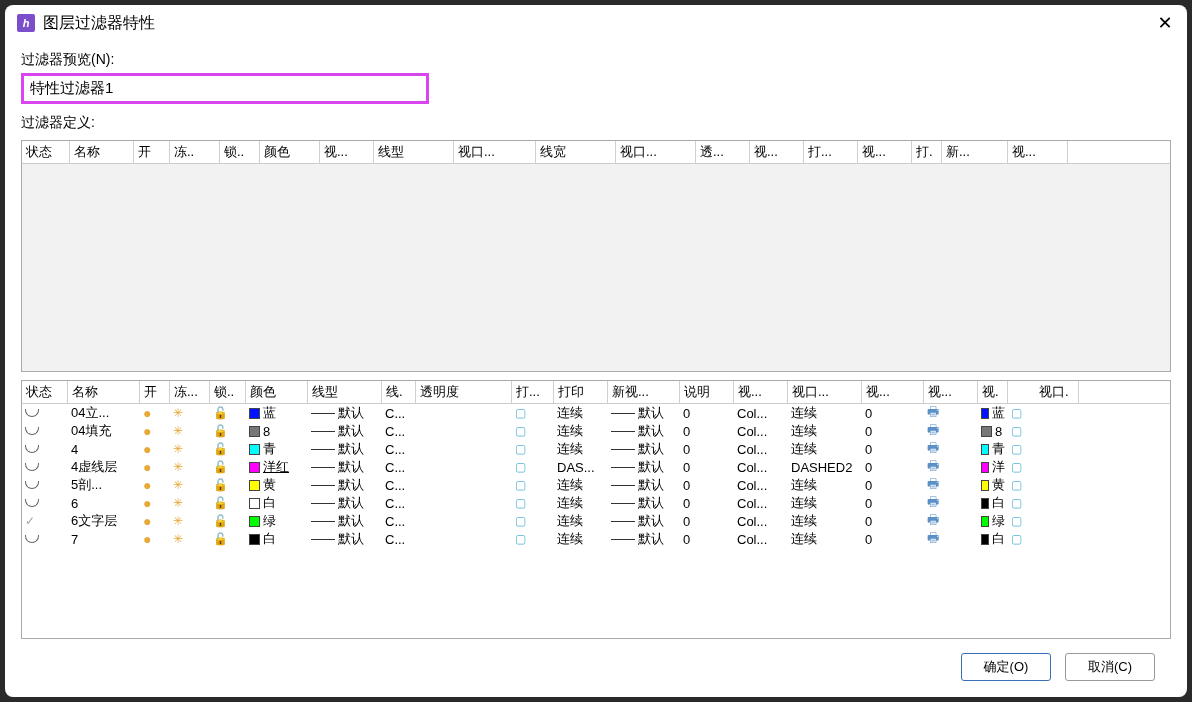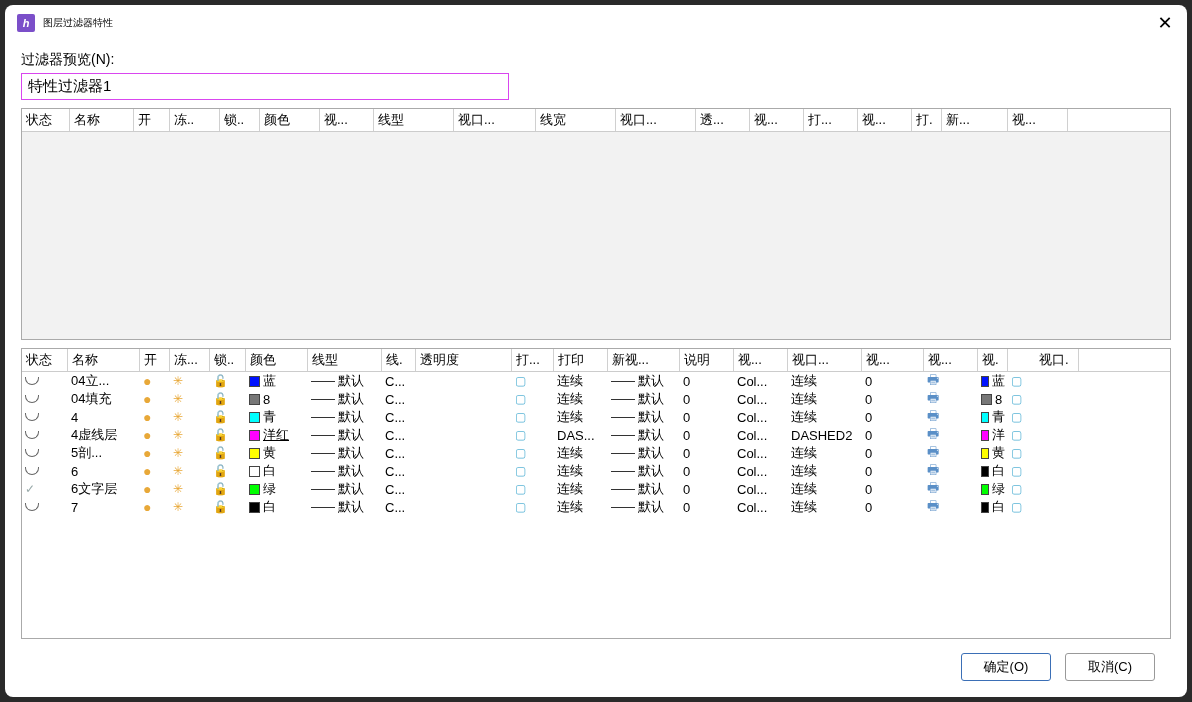--- a/index.html
+++ b/index.html
@@ -1,24 +1,24 @@
 <!DOCTYPE html>
 <html><head>
 <meta charset="utf-8">
 <style>
 *{box-sizing:border-box;margin:0;padding:0}
 body{background:#2a2a2a;font-family:"Microsoft YaHei","SimSun",sans-serif;font-size:13px;padding:5px;color:#000}
 .dialog{background:#fff;border-radius:8px;width:1182px;height:692px;display:flex;flex-direction:column;overflow:hidden}
 .titlebar{display:flex;align-items:center;padding:6px 12px;height:36px}
 .app-icon{width:18px;height:18px;background:#7b4fc9;border-radius:2px;display:flex;align-items:center;justify-content:center;color:#fff;font-style:italic;font-size:11px;font-weight:bold;margin-right:8px}
-.titletext{flex:1;font-size:10px}
+.titletext{flex:1;font-size:16px}
 .close-btn{width:20px;height:20px;display:flex;align-items:center;justify-content:center;cursor:pointer;font-size:18px}
 .content{padding:4px 16px 10px;display:flex;flex-direction:column;flex:1;gap:4px}
 .label{font-size:14px;margin-top:6px}
-.filter-name-input{border:1px solid #d946ef;padding:4px 6px;font-size:15px;font-family:inherit;width:488px;outline:none;background:#fff;border-radius:0}
+.filter-name-input{border:3px solid #d946ef;padding:4px 6px;font-size:15px;font-family:inherit;width:408px;outline:none;background:#fff;border-radius:0}
 .def-area{border:1px solid #aaa;height:232px;margin-top:4px;background:#f2f2f2;overflow:hidden}
 .def-header{display:flex;background:#fff;border-bottom:1px solid #ccc}
 .def-header .hcell{border-right:1px solid #d0d0d0;padding:2px 4px;height:22px;display:flex;align-items:center;white-space:nowrap;overflow:hidden;font-size:13px}
 .preview-area{border:1px solid #aaa;flex:1;margin-top:4px;background:#fff;overflow:auto}
 .preview-header{display:flex;background:#fff;border-bottom:1px solid #ccc;position:sticky;top:0}
 .preview-header .hcell{border-right:1px solid #d0d0d0;padding:2px 4px;height:22px;display:flex;align-items:center;white-space:nowrap;overflow:hidden;font-size:13px}
 .row{display:flex;align-items:center;height:18px}
 .cell{padding:0 3px;white-space:nowrap;overflow:hidden;display:flex;align-items:center;font-size:13px;height:18px}
 .btns{display:flex;justify-content:flex-end;gap:14px;padding:10px 16px 6px}
 .btn{border:1px solid #999;background:#fff;padding:4px 0;width:90px;text-align:center;font-family:inherit;font-size:13px;border-radius:3px;cursor:pointer}
@@ -42,20 +42,21 @@
 
 <div class="dialog">
   <div class="titlebar">
     <div class="app-icon">h</div>
     <div class="titletext">图层过滤器特性</div>
     <div class="close-btn">✕</div>
   </div>
   <div class="content">
     <div class="label">过滤器预览(N):</div>
     <input class="filter-name-input" value="特性过滤器1" style="">
+    <div class="label">过滤器定义:</div>
     <div class="def-area">
       <div class="def-header" id="defhdr">
           <div class="hcell" style="width: 48px;">状态</div>
           <div class="hcell" style="width: 64px;">名称</div>
           <div class="hcell" style="width: 36px;">开</div>
           <div class="hcell" style="width: 50px;">冻..</div>
           <div class="hcell" style="width: 40px;">锁..</div>
           <div class="hcell" style="width: 60px;">颜色</div>
           <div class="hcell" style="width: 54px;">视...</div>
           <div class="hcell" style="width: 80px;">线型</div>

